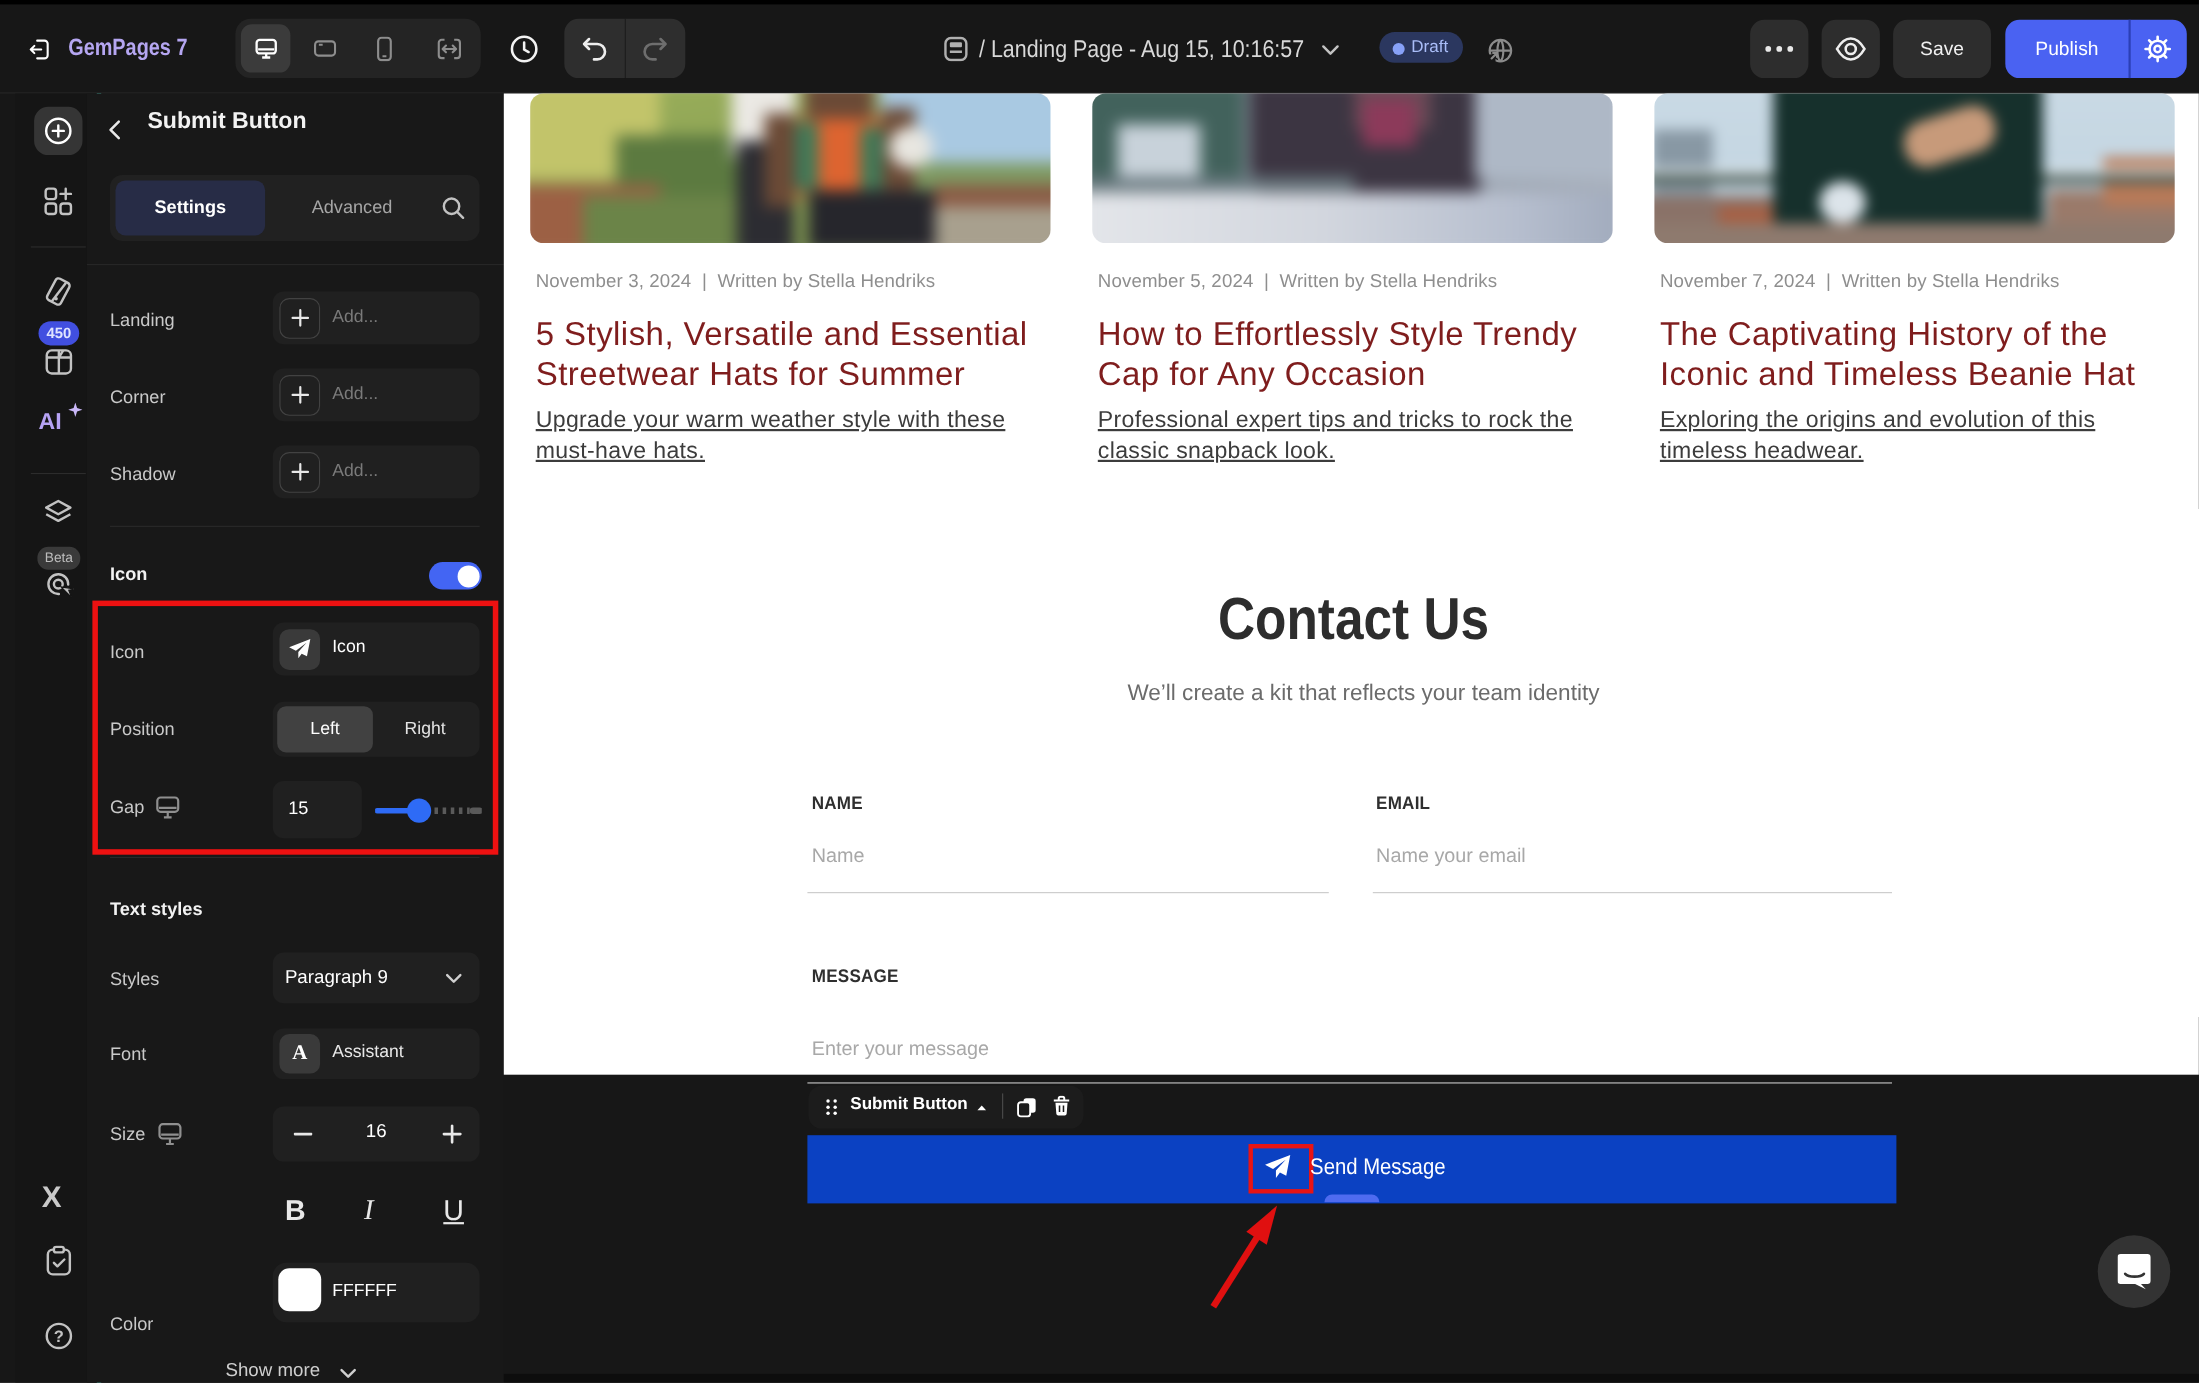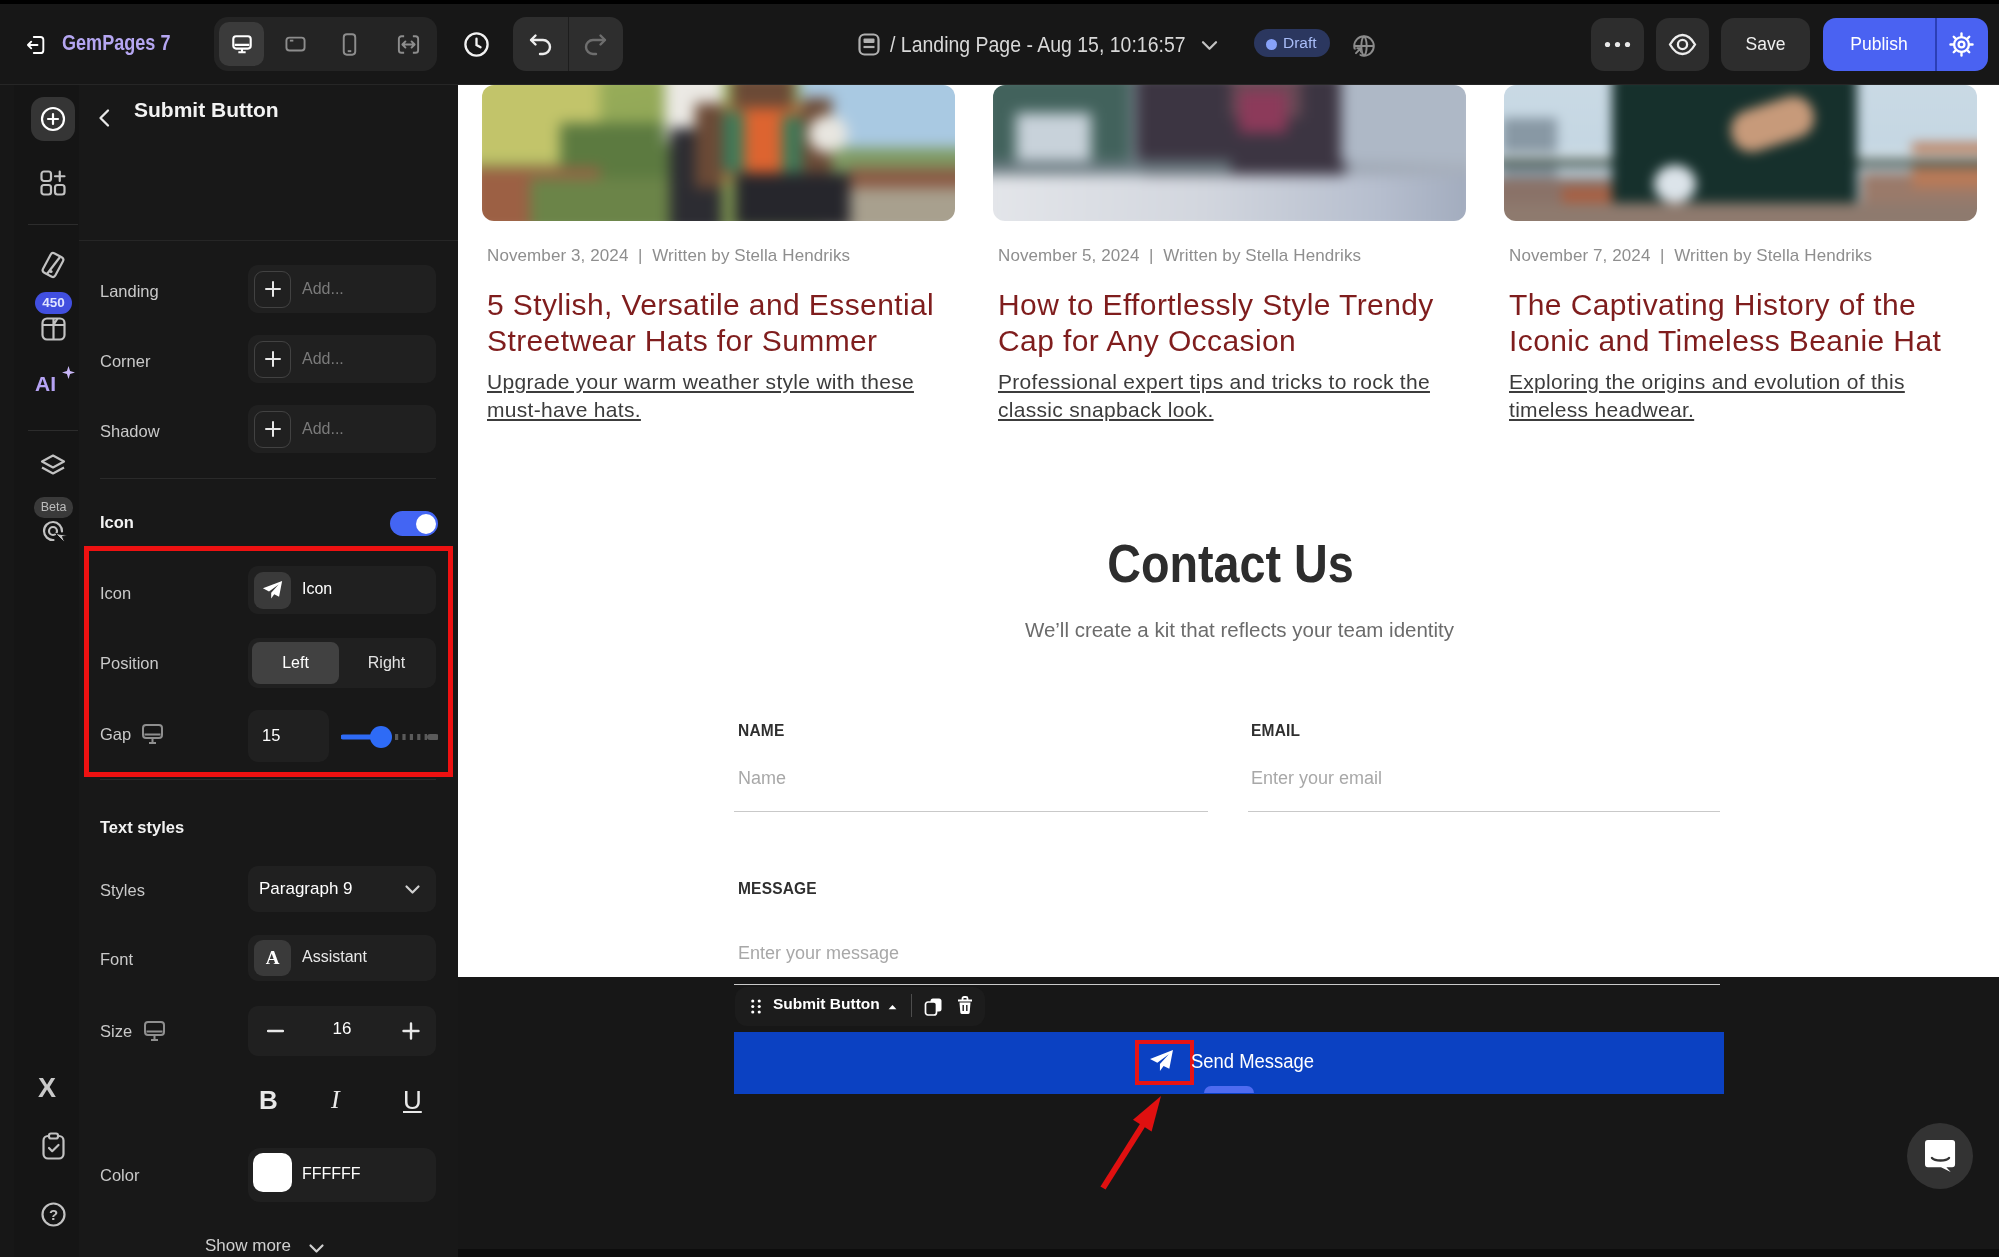--- a/index.html
+++ b/index.html
@@ -219,20 +219,28 @@
   <svg class="abs" style="left:26px;top:1116px" width="27" height="27" viewBox="0 0 27 27">
     <circle cx="13.5" cy="13.5" r="11" fill="none" stroke="#c2c2c2" stroke-width="2.2"></circle>
     <text x="13.5" y="19" font-size="15" font-weight="700" fill="#c2c2c2" text-anchor="middle" font-family="Liberation Sans">?</text>
   </svg>
 </div>
 <div id="panel">
   <svg class="abs" style="left:17px;top:23px" width="16" height="20" viewBox="0 0 16 20">
     <path d="M12 2.5 L4.5 10 L12 17.5" fill="none" stroke="#e8e8e8" stroke-width="2.3" stroke-linecap="round" stroke-linejoin="round"></path>
   </svg>
   <div class="p-title">Submit Button</div>
+  <div class="tabs">
+    <div class="tab-active">Settings</div>
+    <div class="tab-adv">Advanced</div>
+    <svg class="abs" style="left:301px;top:19px" width="23" height="23" viewBox="0 0 23 23">
+      <circle cx="9.5" cy="9.5" r="7" fill="none" stroke="#c2c2c2" stroke-width="2.2"></circle>
+      <path d="M14.8 14.8 L20 20" stroke="#c2c2c2" stroke-width="2.2" stroke-linecap="round"></path>
+    </svg>
+  </div>
   <div class="hr" style="top:155px"></div>
   <div class="rowlab" style="top:197px">Landing</div>
   <div class="ctl" style="top:180px;height:48px">
     <div class="plusbox"><svg width="18" height="18" viewBox="0 0 18 18" style="margin-top:8px">
             <path d="M9 2 v14 M2 9 h14" stroke="#e8e8e8" stroke-width="2" stroke-linecap="round"></path>
           </svg></div>
     <div class="addtxt" style="top:15px">Add...</div>
   </div>
   <div class="rowlab" style="top:267px">Corner</div>
   <div class="ctl" style="top:250px;height:48px">
@@ -310,21 +318,21 @@
           <line x1="1" y1="2" x2="16" y2="2" stroke="#e8e8e8" stroke-width="2.4" stroke-linecap="round"></line>
         </svg>
     <div style="position:absolute;left:0;width:188px;top:13px;text-align:center;font-size:17px;color:#fff">16</div>
     <svg class="abs" style="left:154px;top:16px" width="18" height="18" viewBox="0 0 18 18">
           <path d="M9 1.5 v15 M1.5 9 h15" stroke="#e8e8e8" stroke-width="2.4" stroke-linecap="round"></path>
         </svg>
   </div>
   <div class="abs" style="left:180px;top:1000px;font-size:26px;font-weight:700;color:#e8e8e8">B</div>
   <div class="abs" style="left:252px;top:1000px;font-size:26px;font-style:italic;color:#e8e8e8;font-family:'Liberation Serif',serif">I</div>
   <div class="abs" style="left:324px;top:1000px;font-size:26px;color:#e8e8e8;text-decoration:underline">U</div>
-  <div class="rowlab" style="top:1081px">Color</div>
+  <div class="rowlab" style="top:1110px">Color</div>
   <div class="ctl" style="top:1063px;height:54px;border-radius:12px">
     <div style="position:absolute;left:5px;top:5px;width:39px;height:39px;background:#fff;border-radius:10px"></div>
     <div class="addtxt" style="top:17px;color:#fff">FFFFFF</div>
   </div>
   <div class="abs" style="left:126px;top:1151px;font-size:17px;color:#cfcfcf">Show more</div>
   <svg class="abs" style="left:229px;top:1158px" width="17" height="12" viewBox="0 0 17 12">
     <path d="M2.5 2.5 l6 6 6-6" fill="none" stroke="#cfcfcf" stroke-width="2.2" stroke-linecap="round" stroke-linejoin="round"></path>
   </svg>
 </div>
 <div id="canvas">
@@ -398,21 +406,21 @@
     <div class="ctitle">The Captivating History of the<br>Iconic and Timeless Beanie Hat</div>
     <div class="cdesc">Exploring the origins and evolution of this<br>timeless headwear.</div>
   </div>
 
   <div class="abs" style="left:2px;top:447px;width:1541px;text-align:center"><span style="display:inline-block;font-size:54px;font-weight:700;color:#2d2d2d;transform:scaleX(0.865);transform-origin:center top">Contact Us</span></div>
   <div class="abs" style="left:11px;top:533px;width:1541px;text-align:center;font-size:20.5px;color:#6b6b6b">We’ll create a kit that reflects your team identity</div>
   <div class="formlab abs" style="left:280px;top:636px">NAME</div>
   <div class="ph abs" style="left:280px;top:683px">Name</div>
   <div class="uline" style="left:276px;top:726px;width:474px"></div>
   <div class="formlab abs" style="left:793px;top:636px">EMAIL</div>
-  <div class="ph abs" style="left:793px;top:683px">Enter your email</div>
+  <div class="ph abs" style="left:793px;top:683px">Name your email</div>
   <div class="uline" style="left:790px;top:726px;width:472px"></div>
   <div class="formlab abs" style="left:280px;top:794px">MESSAGE</div>
   <div class="ph abs" style="left:280px;top:858px">Enter your message</div>
   <div class="uline" style="left:276px;top:899px;width:986px"></div>
 
   <div class="abs" style="left:277px;top:902px;width:250px;height:39px;background:#1c1c1c;border-radius:12px">
     <svg class="abs" style="left:15px;top:11px" width="12" height="17" viewBox="0 0 13 17">
       <g fill="#fff">
             <circle cx="3" cy="2.5" r="1.7"></circle>
             <circle cx="10" cy="2.5" r="1.7"></circle>

